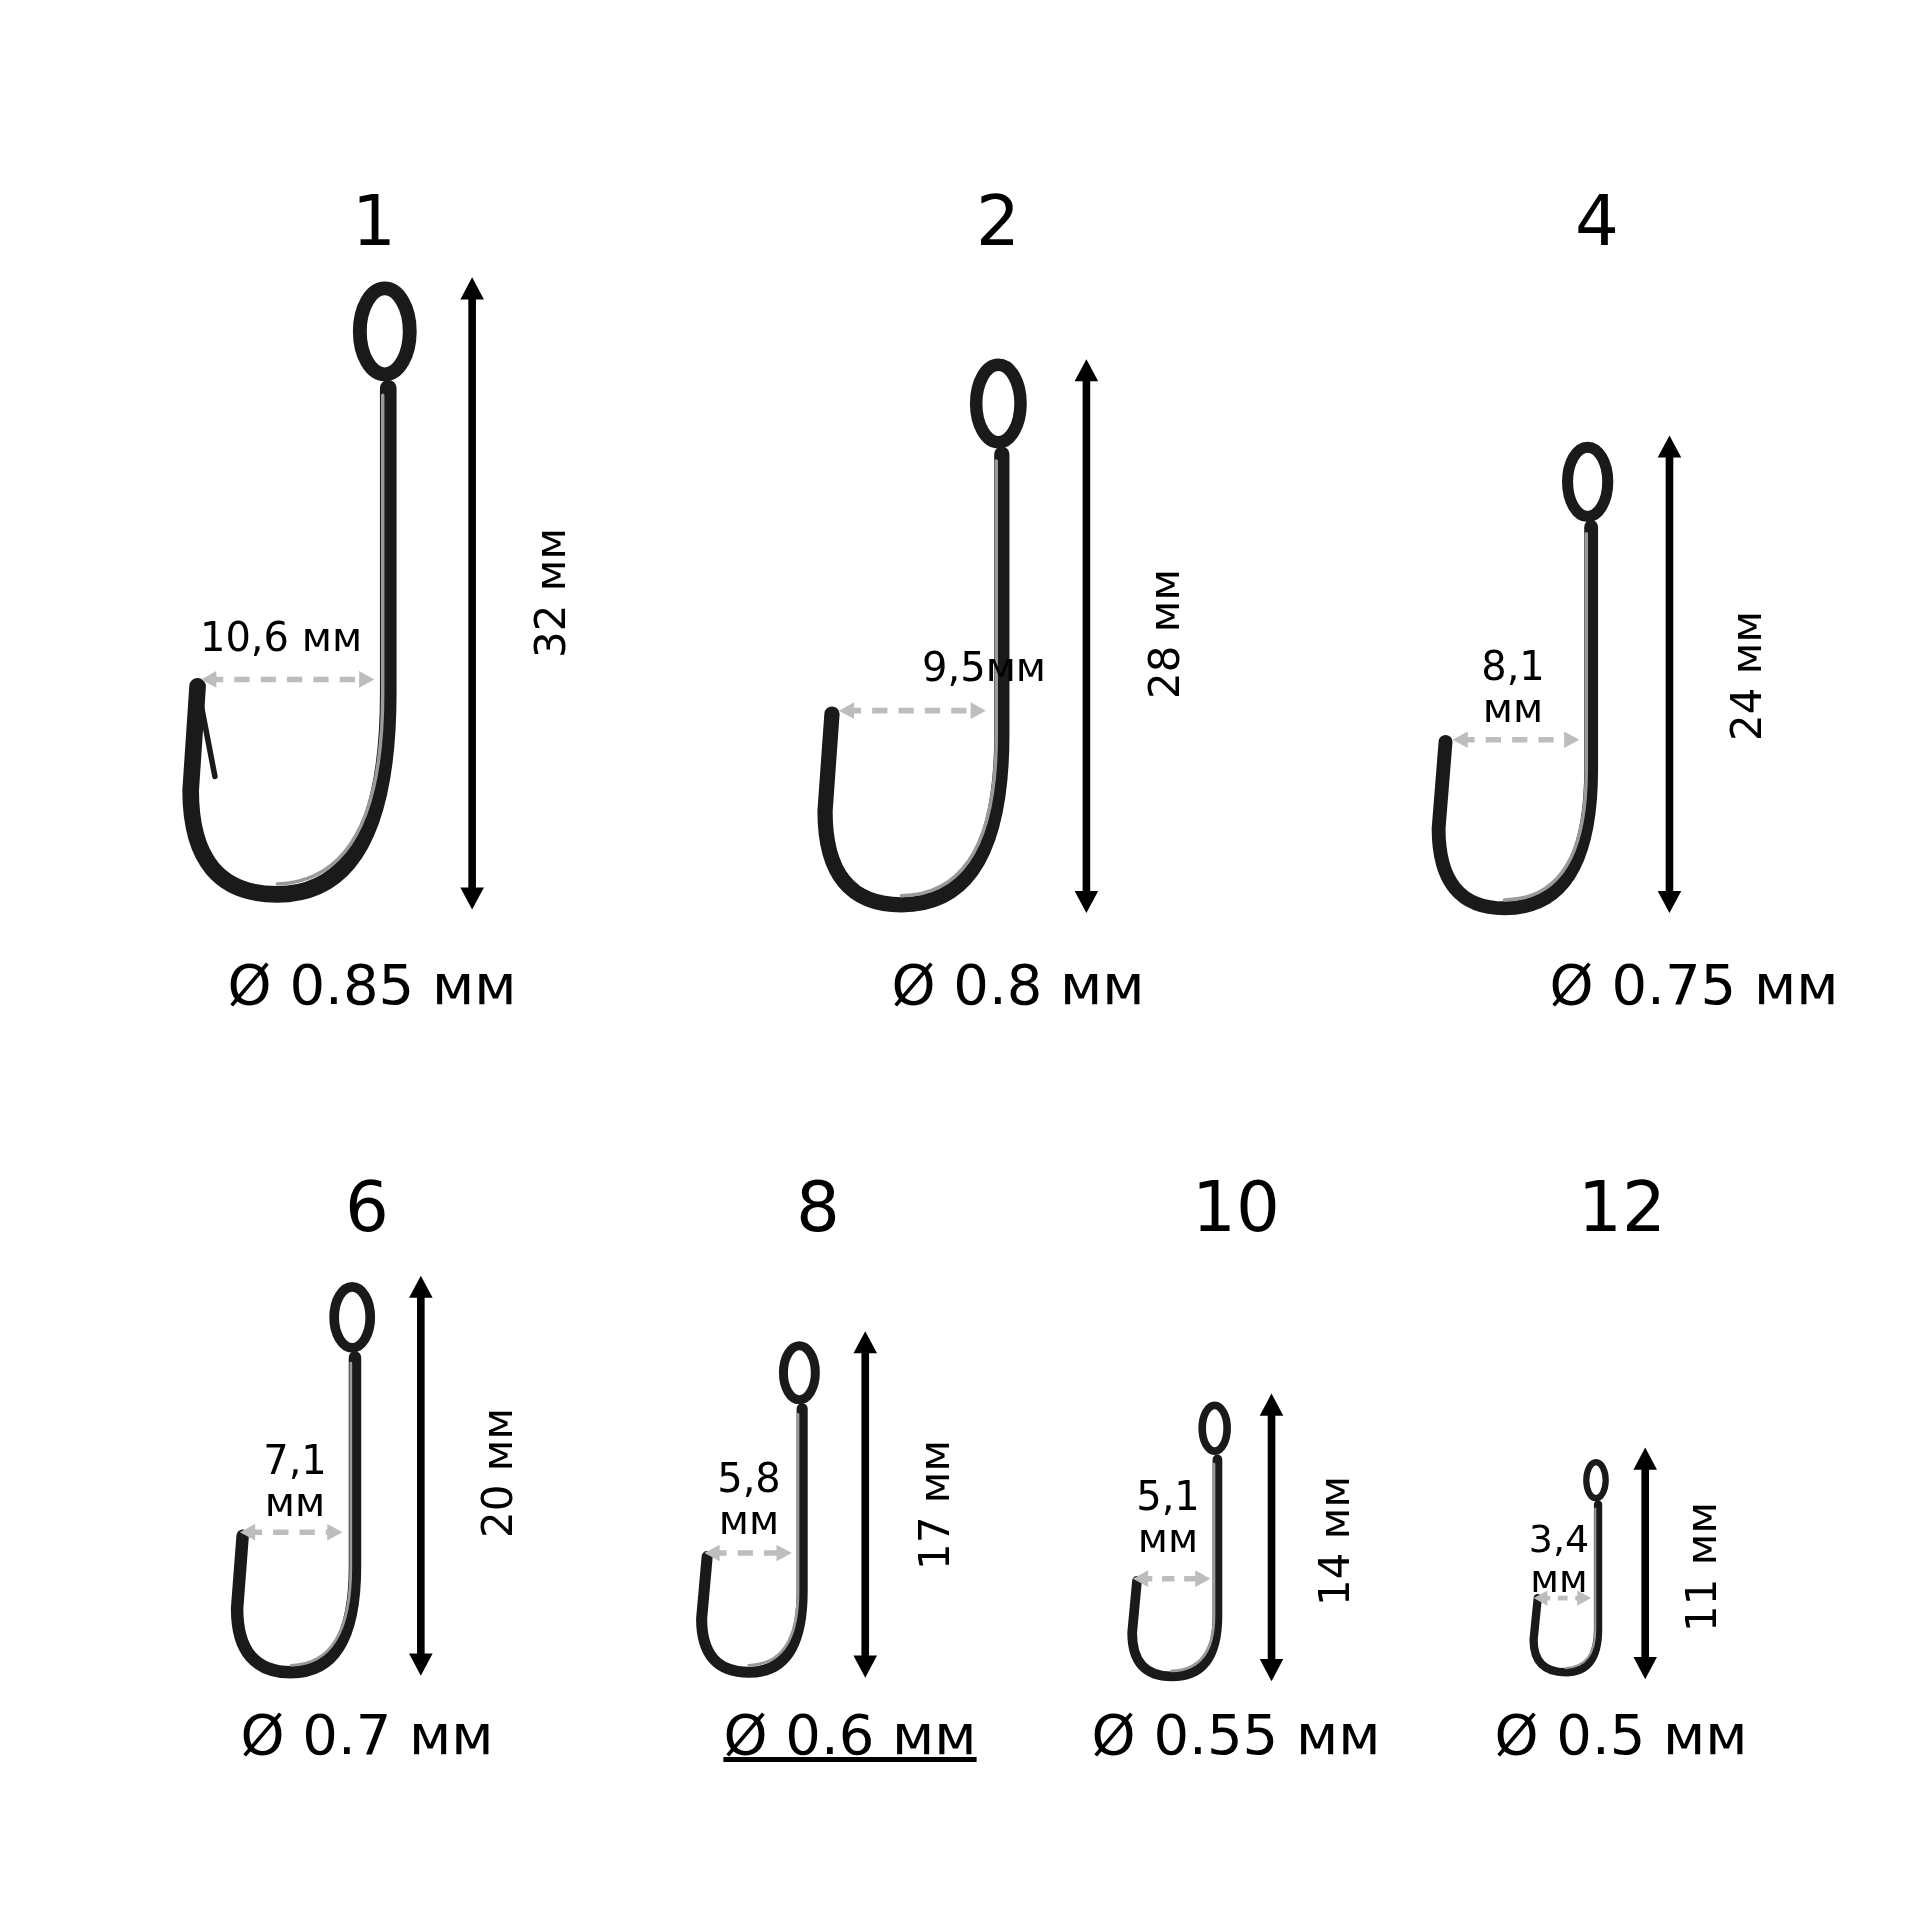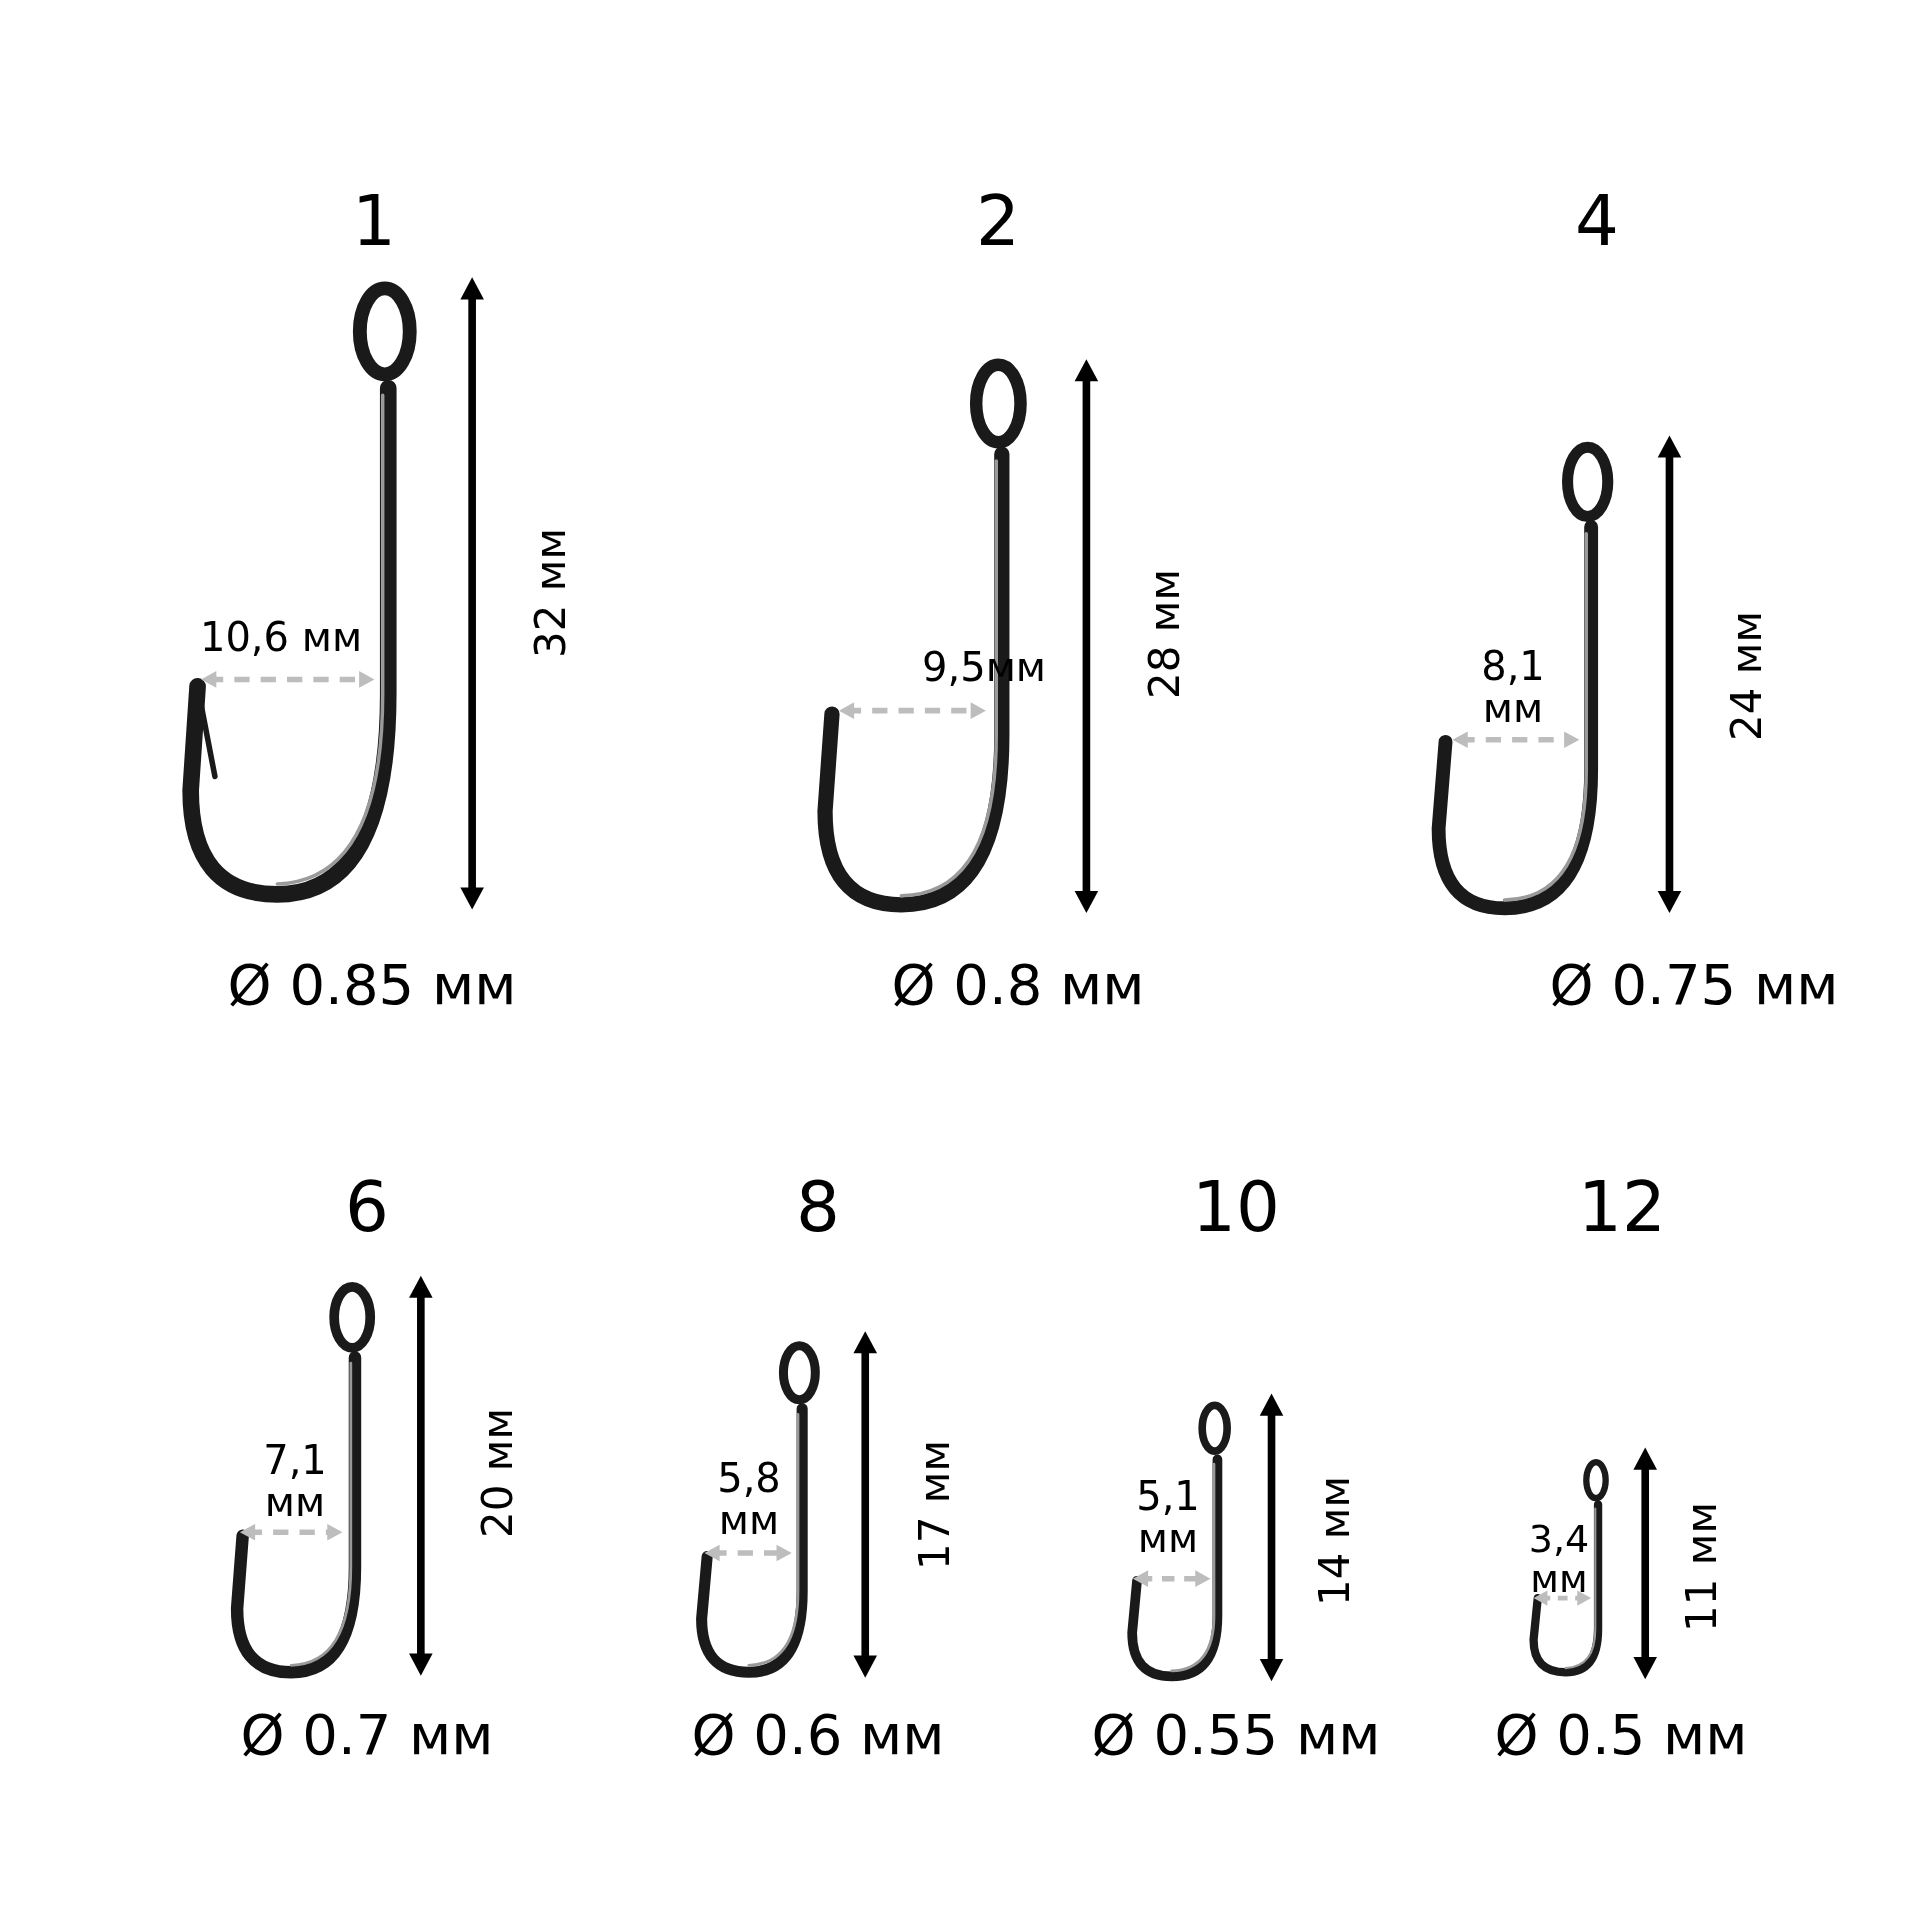--- a/index.html
+++ b/index.html
@@ -124,21 +124,21 @@
     <polygon points="1248,2420 1231,2388 1265,2388" fill="#000"></polygon>
     <line x1="1026" y1="2240" x2="1130" y2="2240" stroke="#bdbdbd" stroke-width="8" stroke-dasharray="22 16"></line>
     <polygon points="1016,2240 1038,2228 1038,2252" fill="#bdbdbd"></polygon>
     <polygon points="1142,2240 1120,2228 1120,2252" fill="#bdbdbd"></polygon>
   </svg>
   <div class="len-label" style="left:935px;top:1505px;">17 мм</div>
   <div class="gap-label" style="left:749px;top:1457px;">
     <div>5,8</div>
     <div>мм</div>
   </div>
-  <div class="diam-label" style="left:818px;top:1707px;">Ø 0.6 мм</div>
+  <div class="diam-label" style="left:850px;top:1707px;text-decoration:underline;">Ø 0.6 мм</div>
 </div>
 
 <div>
   <div class="size-label" style="left:1236px;top:1173px;">10</div>
   <svg class="hook" style="left:0;top:0;" width="1926" height="1926" viewBox="0 0 2778 2778">
     <g fill="none" stroke-linecap="round">
       <ellipse cx="1752" cy="2060" rx="18" ry="33" stroke="#1a1a1a" stroke-width="11"></ellipse>
       <path d="M1756 2105 L1756 2330 Q1756 2418 1690 2418 Q1633 2418 1633 2355 L1640 2280" stroke="#1a1a1a" stroke-width="14"></path>
       <path d="M1751 2112 L1751 2330 Q1751 2408 1690 2410" stroke="#9a9a9a" stroke-width="4"></path>
     </g>

